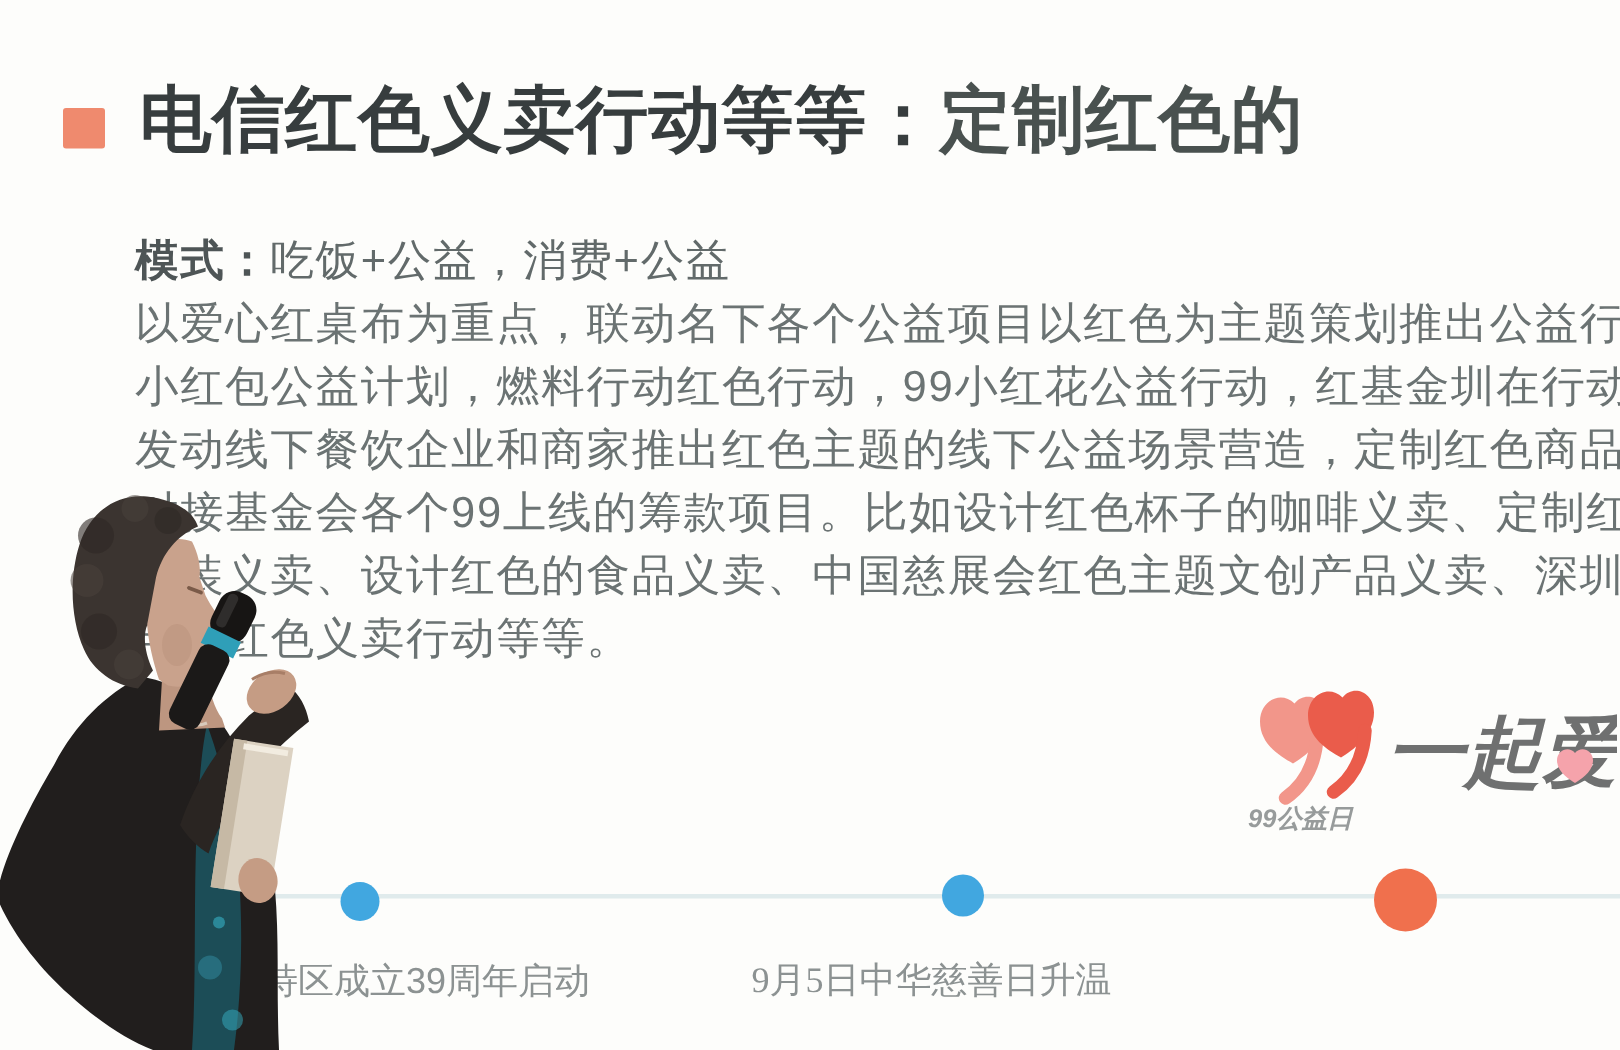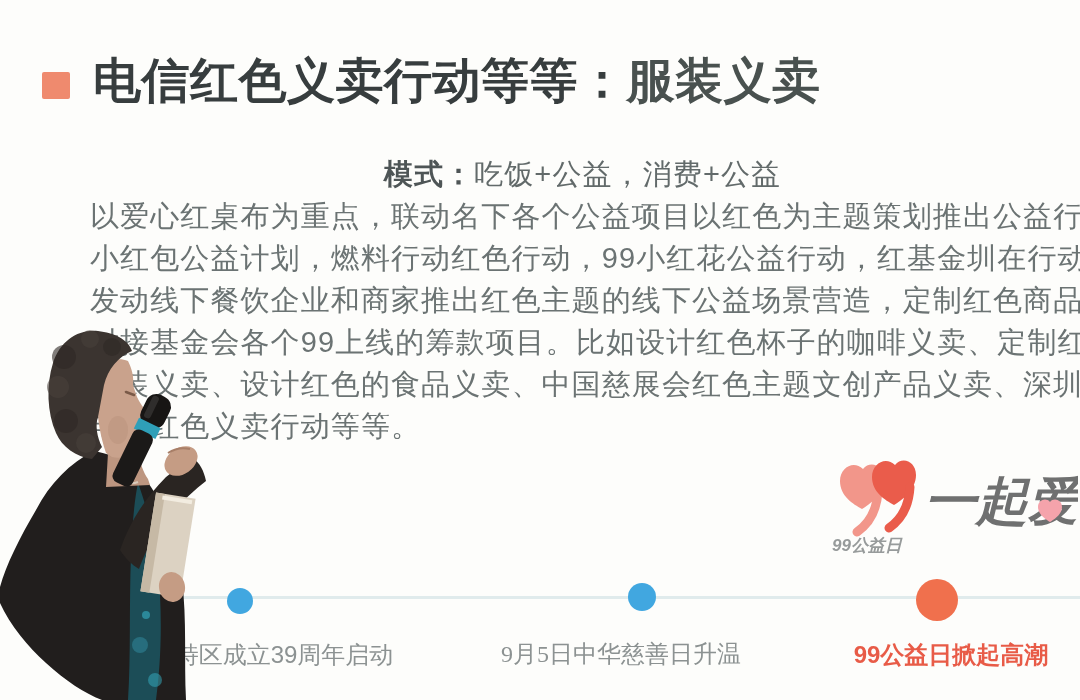--- a/index.html
+++ b/index.html
@@ -18,21 +18,21 @@
     font-size:48px;line-height:58px;letter-spacing:.5px;white-space:nowrap;
   }
   .slide-title .t-main{font-weight:900;color:#373d3e;}
   .slide-title .t-hl{font-weight:600;color:#49514f;}
   
   .body-block{
     position:absolute;left:90px;top:153px;width:985px;
     font-size:29px;line-height:42px;letter-spacing:1.1px;
     color:#6b7373;white-space:nowrap;
   }
-  .mode-line{color:#626a6a;text-align:center;}
+  .mode-line{color:#626a6a;}
   .mode-label{font-weight:800;color:#4e5556;}
   .body-line{font-weight:400;}
   
   .logo{position:absolute;left:826px;top:455px;width:252px;height:108px;}
   
   .tl-line{position:absolute;left:150px;top:596px;width:930px;height:3px;background:#e0ebec;}
   .tl-dot{position:absolute;border-radius:50%;}
   .tl-dot.d1{left:227px;top:588px;width:26px;height:26px;background:#41a7e0;}
   .tl-dot.d2{left:628px;top:583px;width:28px;height:28px;background:#41a7e0;}
   .tl-dot.d3{left:916px;top:579px;width:42px;height:42px;background:#f0704d;}
@@ -45,21 +45,21 @@
   .tl-label.l3{left:831px;width:240px;color:#e85b47;font-weight:700;}
   
   .presenter{position:absolute;left:0;top:325px;width:240px;height:375px;}
 </style>
 </head>
 <body>
 
 <div class="stage">
 
   <div class="title-bullet"></div>
-  <h1 class="slide-title"><span class="t-main">电信红色义卖行动等等：</span><span class="t-hl">服装义卖</span></h1>
+  <h1 class="slide-title"><span class="t-main">电信红色义卖行动等等：</span><span class="t-hl">定制红色的</span></h1>
 
   <div class="body-block">
     <div class="mode-line"><span class="mode-label">模式：</span><span>吃饭+公益，消费+公益</span></div>
     <div class="body-line">以爱心红桌布为重点，联动名下各个公益项目以红色为主题策划推出公益行动，</div>
     <div class="body-line">小红包公益计划，燃料行动红色行动，99小红花公益行动，红基金圳在行动——</div>
     <div class="body-line">发动线下餐饮企业和商家推出红色主题的线下公益场景营造，定制红色商品义卖，</div>
     <div class="body-line">对接基金会各个99上线的筹款项目。比如设计红色杯子的咖啡义卖、定制红色的</div>
     <div class="body-line">服装义卖、设计红色的食品义卖、中国慈展会红色主题文创产品义卖、深圳</div>
     <div class="body-line">电信红色义卖行动等等。</div>
   </div>
@@ -79,21 +79,20 @@
       <path d="M212,52 C212,45 220,42 224,47 C228,42 236,45 236,52 C236,60 227,65 224,67 C221,65 212,60 212,52 Z" fill="#f5a3ab"></path>
     </svg>
   </div>
 
   <div class="tl-line"></div>
   <div class="tl-dot d1"></div>
   <div class="tl-dot d2"></div>
   <div class="tl-dot d3"></div>
   <div class="tl-label l1">8月26日特区成立39周年启动</div>
   <div class="tl-label l2">9月5日中华慈善日升温</div>
-  <div class="tl-label l3">99公益日掀起高潮</div>
 
   <div class="presenter">
     <svg width="240" height="375" viewBox="0 0 240 375">
 
       <path d="M94,126 C70,138 50,158 36,185 C20,212 6,240 0,262 L0,278
                C10,300 28,322 46,338 C66,356 84,368 102,375 L186,375
                C184,335 187,295 182,255 C176,215 166,188 156,170
                C150,160 143,150 136,142 C122,134 106,128 94,126 Z" fill="#211e1d"></path>
 
       <path d="M138,158 C150,190 158,230 160,270 C162,310 160,345 156,375

